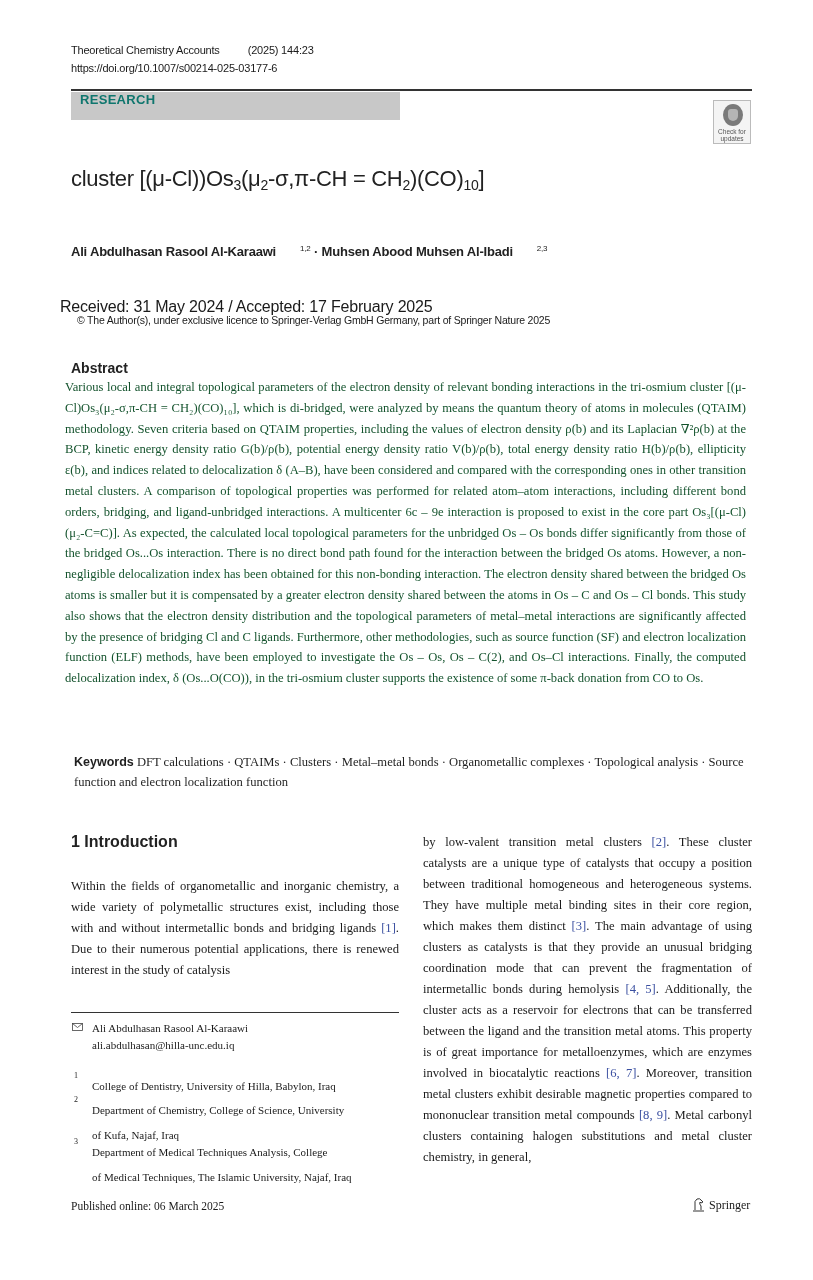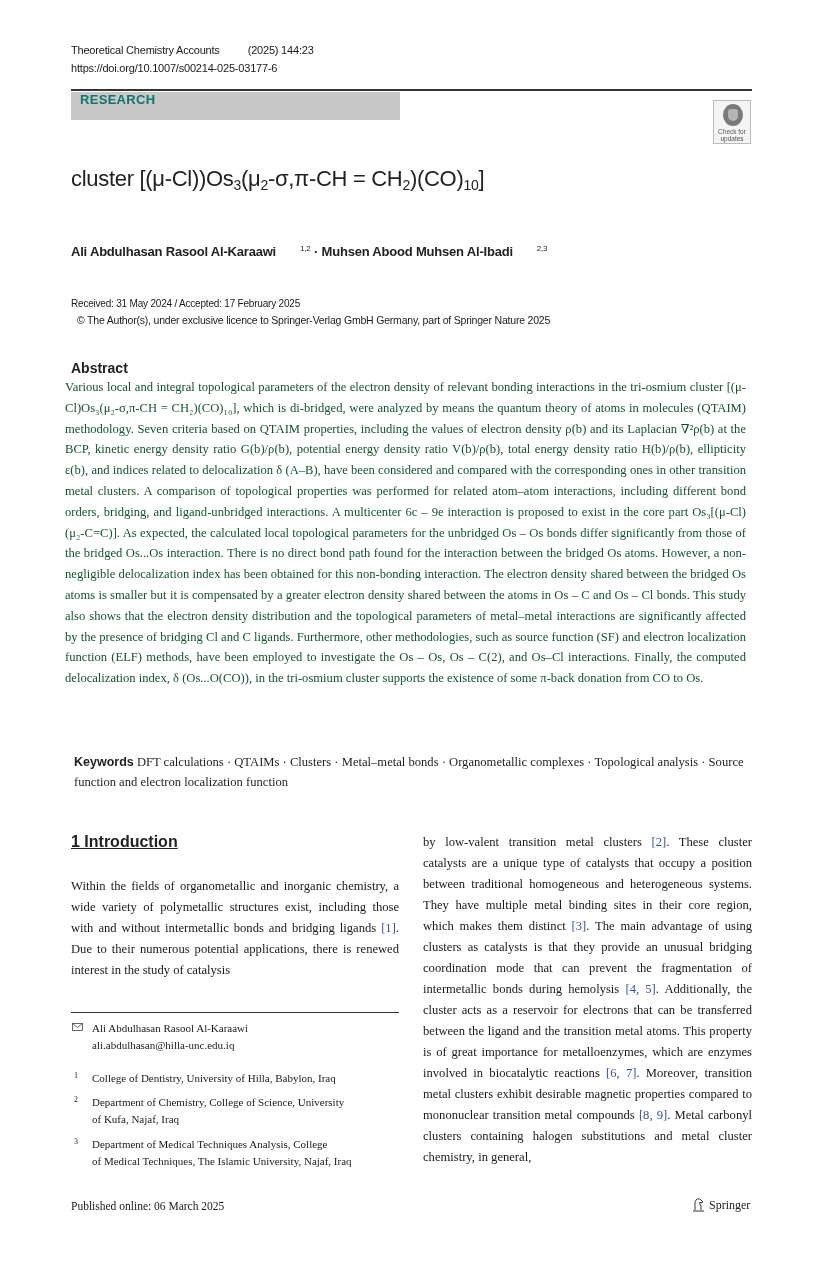--- a/index.html
+++ b/index.html
@@ -23,41 +23,41 @@
   #check-updates .disc { position: absolute; left: 9px; top: 3px; width: 20px; height: 22px; border-radius: 50%; background: #7a7a7a; }
   #check-updates .disc .inner { position: absolute; left: 5px; top: 5px; width: 10px; height: 12px; background: #b5b5b5; border-radius: 3px 3px 5px 5px; }
   #check-updates .txt { position: absolute; left: 0; top: 27px; width: 36px; text-align: center; font-size: 6.5px; line-height: 7px; color: #555; }
 
   #title { left: 71px; top: 164px; font-size: 22px; line-height: 29px; color: #222; letter-spacing: -0.3px; }
   #title sub { font-size: 14px; vertical-align: -4px; line-height: 0; }
 
   #authors { left: 71px; top: 244px; font-size: 13px; font-weight: bold; color: #222; letter-spacing: -0.2px; }
   #authors sup { font-size: 8px; font-weight: normal; padding-left: 24px; }
 
-  #received { left: 71px; top: 298px; font-size: 10px; letter-spacing: -0.2px; }
+  #received { left: 60px; top: 298px; font-size: 16px; letter-spacing: -0.2px; }
   #copyright { left: 77px; top: 314px; font-size: 10.5px; letter-spacing: -0.2px; }
 
   #abstract-heading { left: 71px; top: 360px; font-size: 14px; font-weight: bold; color: #222; }
   #abstract-body { left: 65px; top: 377px; width: 681px; font-size: 12.6px; line-height: 20.8px; text-align: justify; color: #14532d; }
 
   #keywords { left: 74px; top: 752px; width: 681px; font-size: 12.6px; line-height: 20px; color: #1f1f1f; }
   #keywords .kw-label { font-family: "Liberation Sans", sans-serif; font-weight: bold; font-size: 12.5px; }
 
-  #intro-heading { left: 71px; top: 833px; font-size: 16px; font-weight: bold; color: #222; text-decoration: underline; }
+  #intro-heading { left: 71px; top: 833px; font-size: 16px; font-weight: bold; color: #222; }
   #intro-left { left: 71px; top: 876px; width: 328px; font-size: 12.6px; line-height: 21px; text-align: justify; }
   #intro-right { left: 423px; top: 832px; width: 329px; font-size: 12.6px; line-height: 21px; text-align: justify; }
   .cite { color: #3a4fa0; }
 
   #footnote-rule { left: 71px; top: 1012px; width: 328px; height: 1px; background: #333; }
   #corr { left: 71px; top: 1020px; width: 330px; font-size: 11px; line-height: 17px; }
   #corr .env { position: absolute; left: 1px; top: 3px; width: 11px; height: 8px; }
   #corr .ctext { margin-left: 21px; }
   .aff { position: absolute; left: 71px; width: 330px; font-size: 11px; line-height: 17px; }
   .aff .num { position: absolute; left: 3px; top: -3px; font-size: 8px; }
-  .aff .atext { margin-left: 21px; }
+  .aff .atext { margin-left: 21px; margin-top: 8px; }
 
   #published { left: 71px; top: 1200px; font-size: 11.5px; }
   #springer { left: 692px; top: 1197px; font-size: 12px; }
   #springer .horse { display: inline-block; width: 13px; height: 15px; vertical-align: -3px; margin-right: 4px; }
 </style>
 </head>
 <body>
 
 <div id="journal-line" class="abs sans">
   <span>Theoretical Chemistry Accounts</span><span class="gap"></span><span>(2025) 144:23</span>

